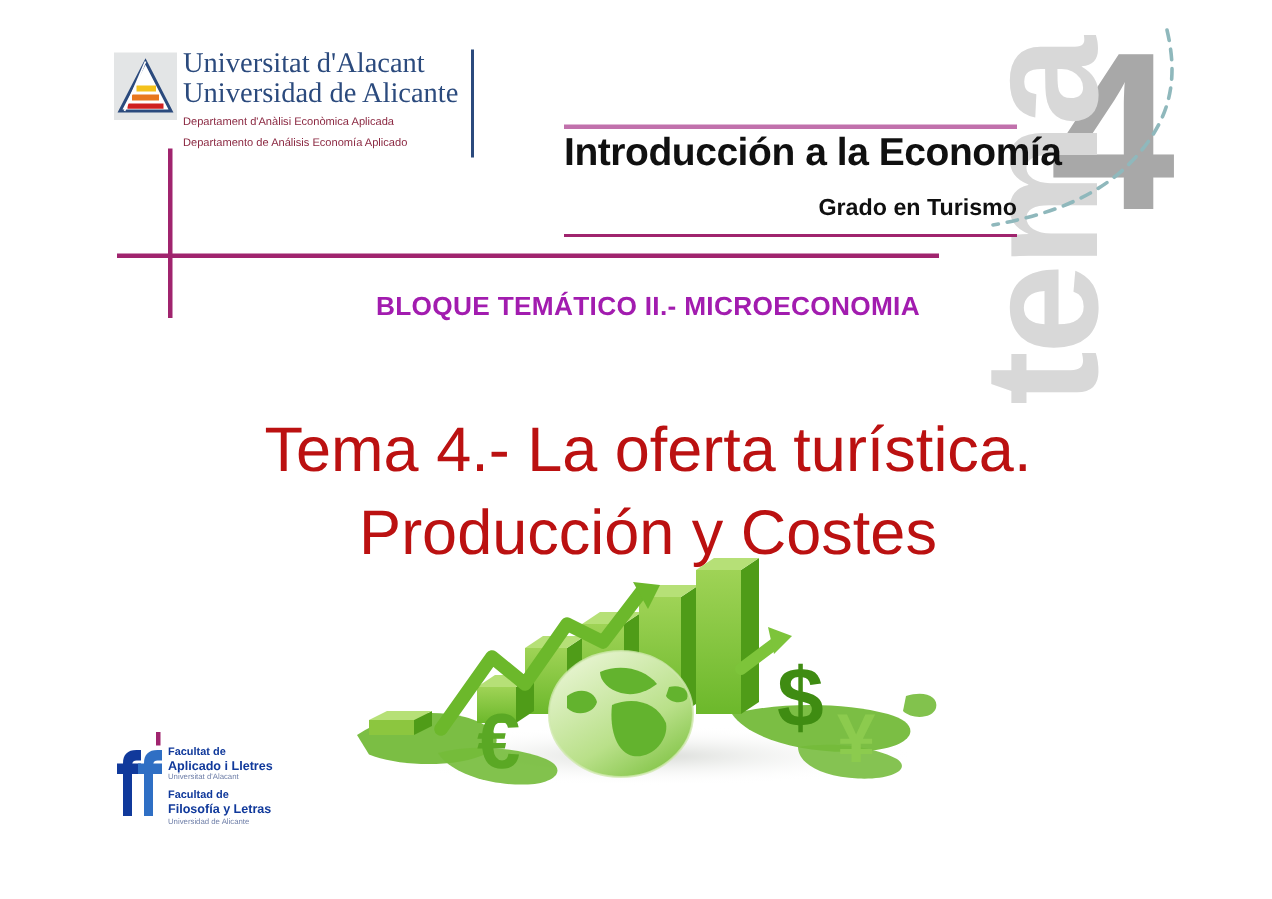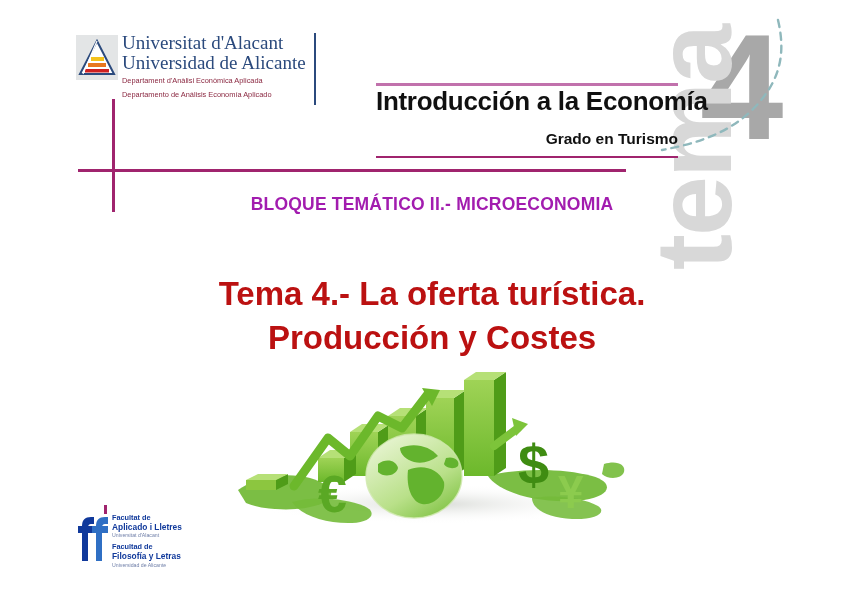--- a/index.html
+++ b/index.html
@@ -172,22 +172,22 @@
     color: #a21caf;
     letter-spacing: 0.2px;
     white-space: nowrap;
   }
   .main-title {
     position: absolute;
     left: 112px;
     top: 272px;
     width: 640px;
     text-align: center;
-    font-size: 33px;
-    font-weight: bold;
+    font-size: 42px;
+    font-weight: normal;
     color: #bb1111;
     line-height: 1.32;
   }
 
   
   .illus {
     position: absolute;
     left: 232px;
     top: 372px;
     width: 396px;
@@ -195,21 +195,20 @@
   }
   .illus svg { display: block; }
 
   
   .fac-logo {
     position: absolute;
     left: 78px;
     top: 496px;
     width: 132px;
     height: 56px;
-    margin-top: 17px;
   }
   .fac-mark {
     position: absolute;
     left: 0;
     top: 4px;
     width: 30px;
     height: 44px;
   }
   .fac-text {
     position: absolute;

